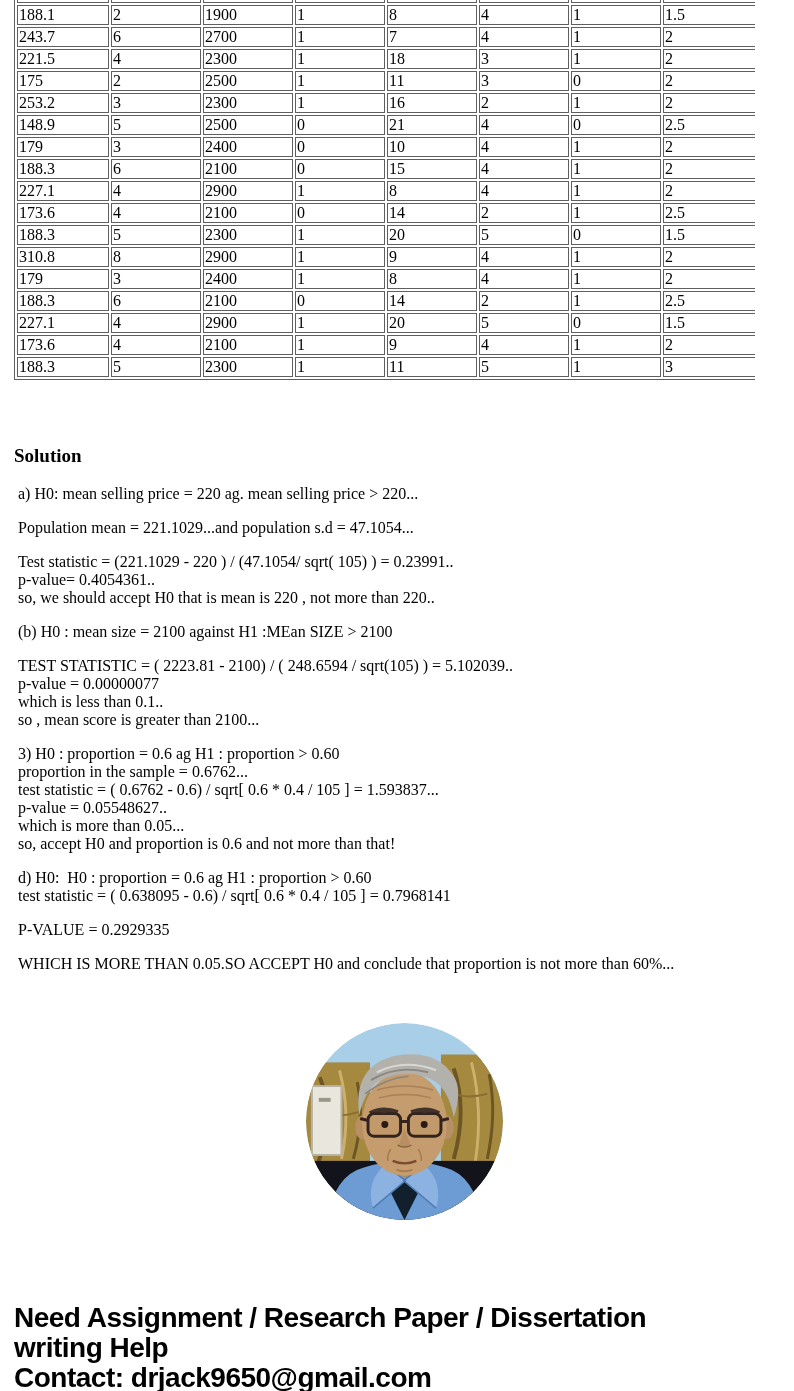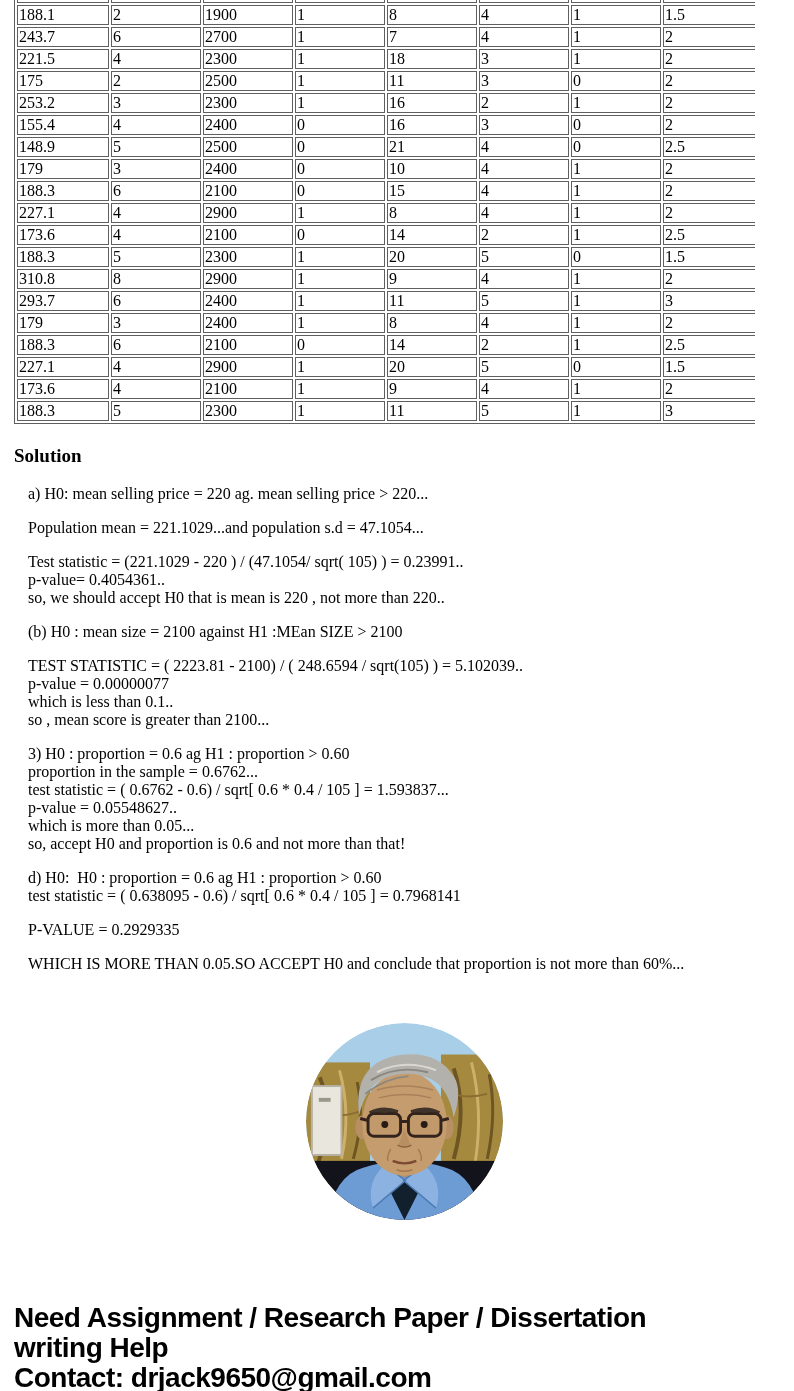--- a/index.html
+++ b/index.html
@@ -49,21 +49,21 @@
   col.cl { width: 94px; }
 
   
   h3.solution-heading {
     font-size: 19px;
     font-weight: bold;
     margin: 21px 0 18px 0;
     font-family: Liberation Serif, serif;
   }
   .solution-text p {
-    margin: 16px 14px;
+    margin: 16px 4px;
     font-size: 16px;
     line-height: 18px;
     white-space: pre-wrap;
   }
 
   
   .avatar-wrap {
     text-align: center;
     margin-top: 50px;
   }
@@ -162,30 +162,20 @@
             <td>253.2</td>
             <td>3</td>
             <td>2300</td>
             <td>1</td>
             <td>16</td>
             <td>2</td>
             <td>1</td>
             <td>2</td>
           </tr>
           <tr>
-            <td>155.4</td>
-            <td>4</td>
-            <td>2400</td>
-            <td>0</td>
-            <td>16</td>
-            <td>3</td>
-            <td>0</td>
-            <td>2</td>
-          </tr>
-          <tr>
             <td>148.9</td>
             <td>5</td>
             <td>2500</td>
             <td>0</td>
             <td>21</td>
             <td>4</td>
             <td>0</td>
             <td>2.5</td>
           </tr>
           <tr>
@@ -240,30 +230,20 @@
           </tr>
           <tr>
             <td>310.8</td>
             <td>8</td>
             <td>2900</td>
             <td>1</td>
             <td>9</td>
             <td>4</td>
             <td>1</td>
             <td>2</td>
-          </tr>
-          <tr>
-            <td>293.7</td>
-            <td>6</td>
-            <td>2400</td>
-            <td>1</td>
-            <td>11</td>
-            <td>5</td>
-            <td>1</td>
-            <td>3</td>
           </tr>
           <tr>
             <td>179</td>
             <td>3</td>
             <td>2400</td>
             <td>1</td>
             <td>8</td>
             <td>4</td>
             <td>1</td>
             <td>2</td>

